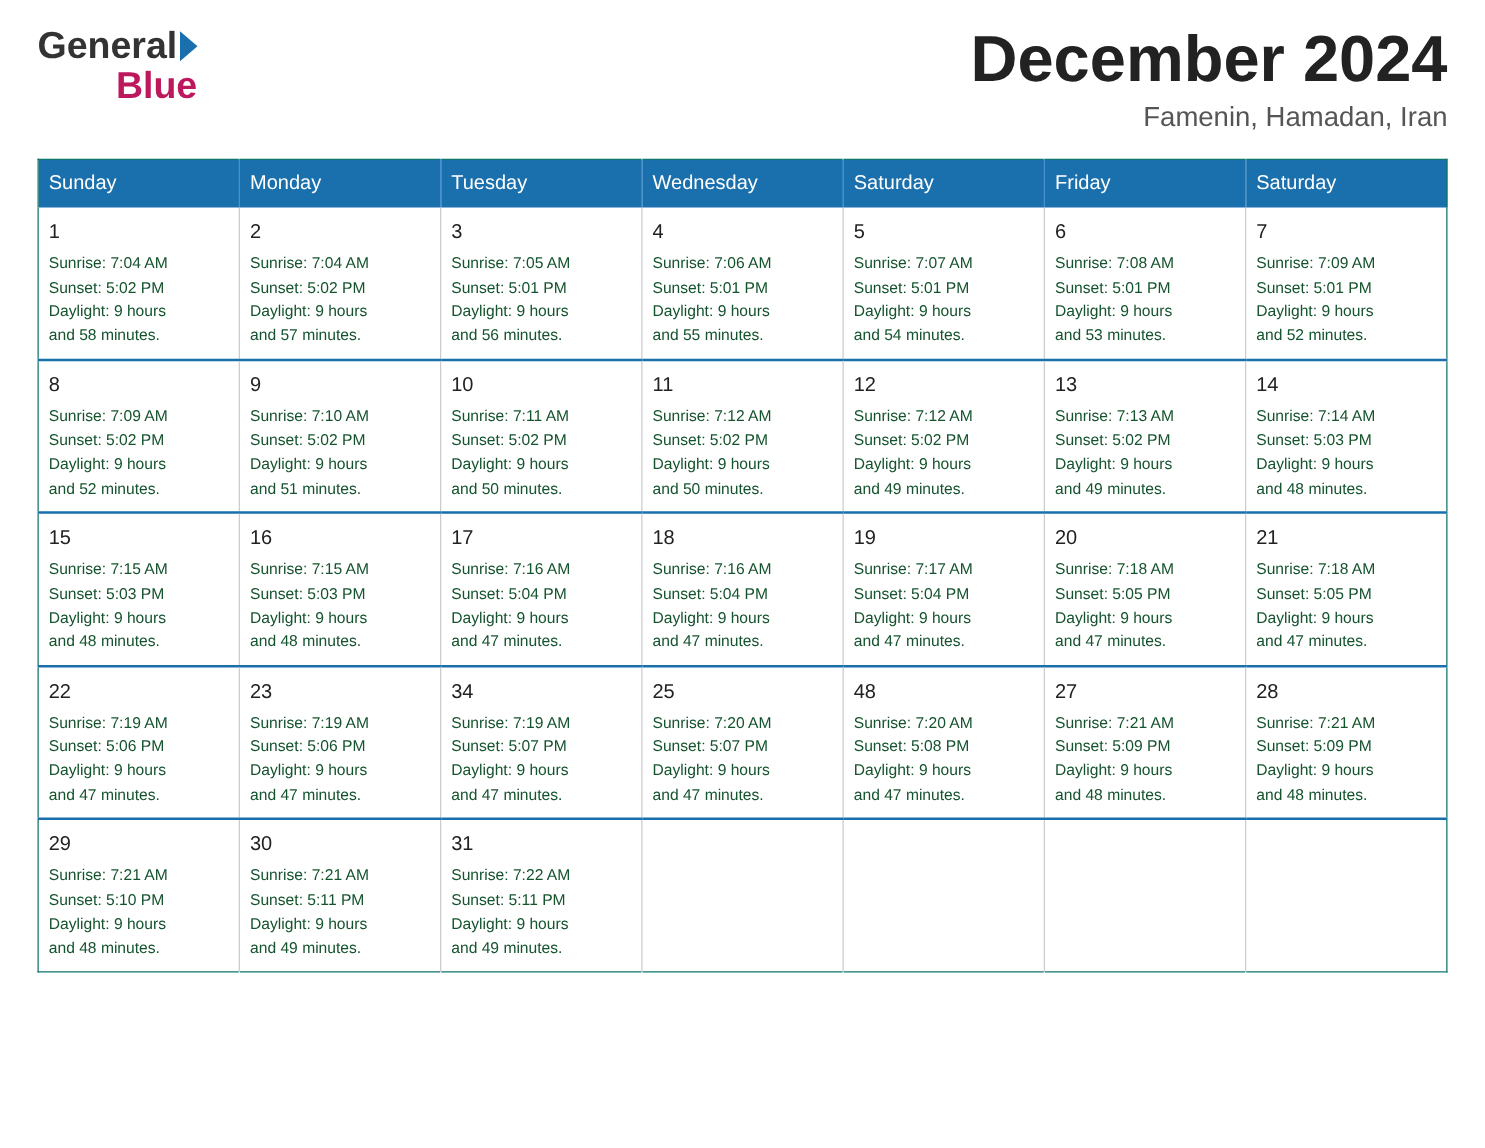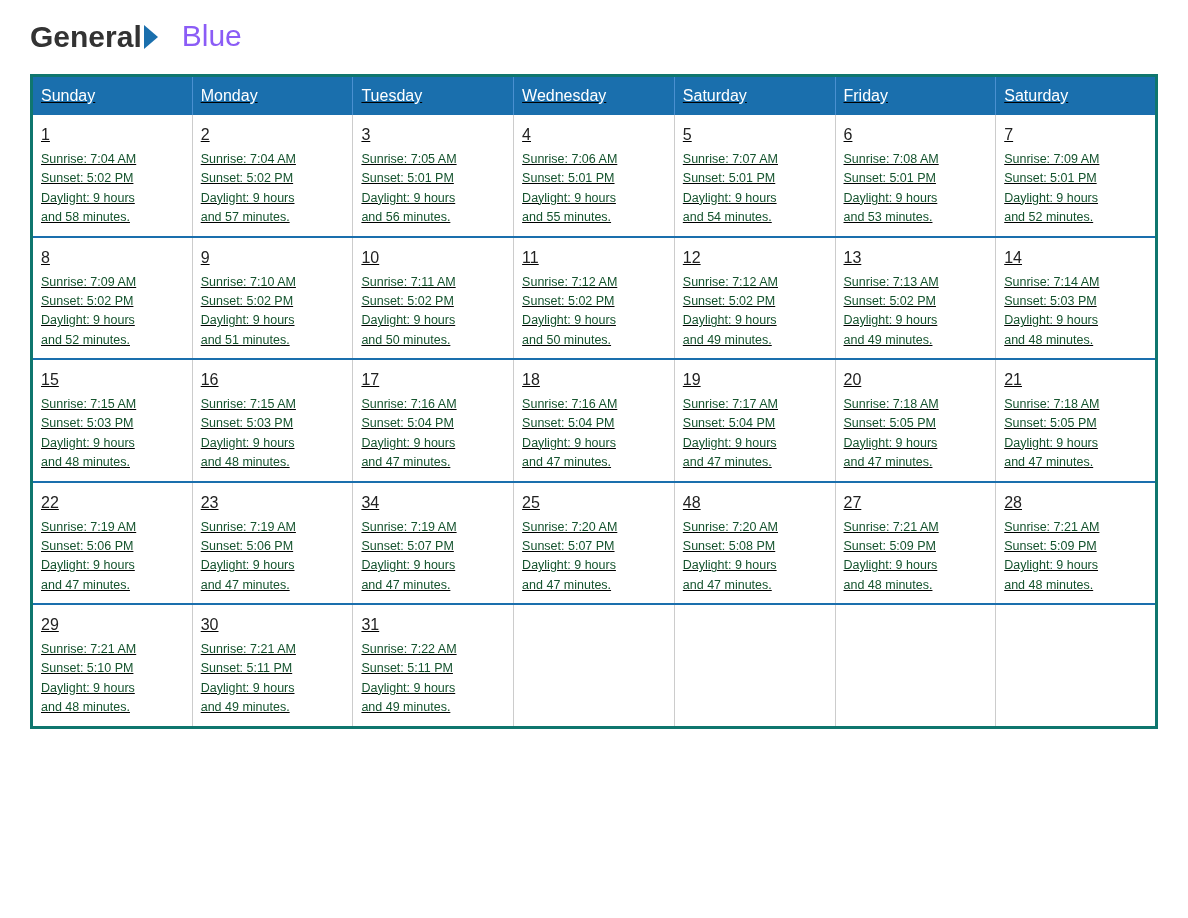--- a/index.html
+++ b/index.html
@@ -11,42 +11,41 @@
       min-height: 918px;
     }
     .header {
       display: flex;
       justify-content: space-between;
       align-items: flex-start;
       margin-bottom: 20px;
     }
     .logo {
       display: flex;
-      flex-direction: row;
-      align-items: center;
+      flex-direction: column;
+      align-items: flex-end;
     }
     .title-section {
       text-align: right;
     }
     .month-title {
       font-size: 52px;
       font-weight: bold;
       color: #222;
       line-height: 1.1;
     }
     .location {
       font-size: 22px;
       color: #555;
       margin-top: 4px;
     }
     table {
       width: 100%;
       border-collapse: collapse;
-      border: 3px solid #0f766e;
-      text-decoration: underline;
+      border: 1px solid #0f766e;
     }
     thead tr th {
       background-color: #1a6fad;
       color: white;
       padding: 10px 8px;
       font-size: 16px;
       font-weight: normal;
       text-align: left;
       border-right: 1px solid #4a90d0;
     }
@@ -98,37 +97,41 @@
       width: 0;
       height: 0;
       border-left: 14px solid #1a6fad;
       border-top: 12px solid transparent;
       border-bottom: 12px solid transparent;
       display: inline-block;
       margin-left: 2px;
     }
     .logo-text-blue {
       font-size: 30px;
-      font-weight: normal;
-      color: #8b5cf6;
+      font-weight: bold;
+      color: #be185d;
       display: block;
       margin-top: -2px;
       margin-left: 24px;
     }
   </style>
 </head>
 <body>
 
 <div class="header">
   <div class="logo">
     <div class="logo-row">
       <span class="logo-text-general">General</span>
       <span class="logo-triangle"></span>
     </div>
     <span class="logo-text-blue">Blue</span>
+  </div>
+  <div class="title-section">
+    <div class="month-title">December 2024</div>
+    <div class="location">Famenin, Hamadan, Iran</div>
   </div>
 </div>
 
 <table>
   <thead>
     <tr>
       <th>Sunday</th>
       <th>Monday</th>
       <th>Tuesday</th>
       <th>Wednesday</th>

